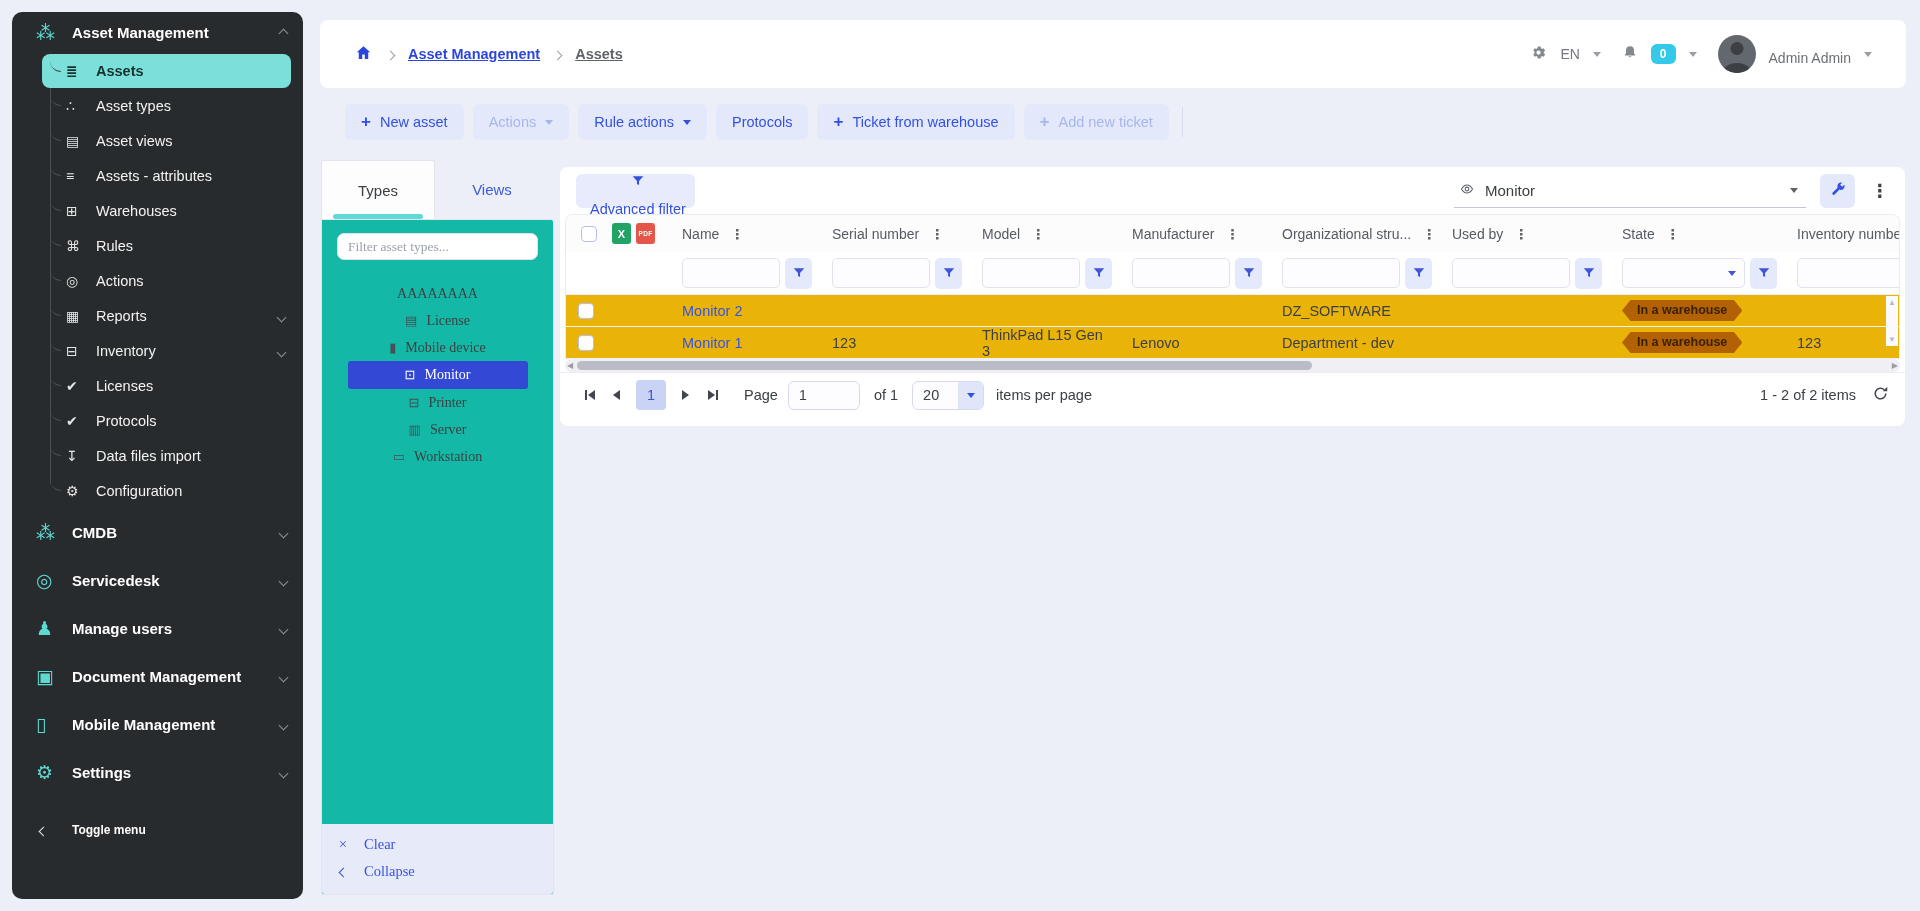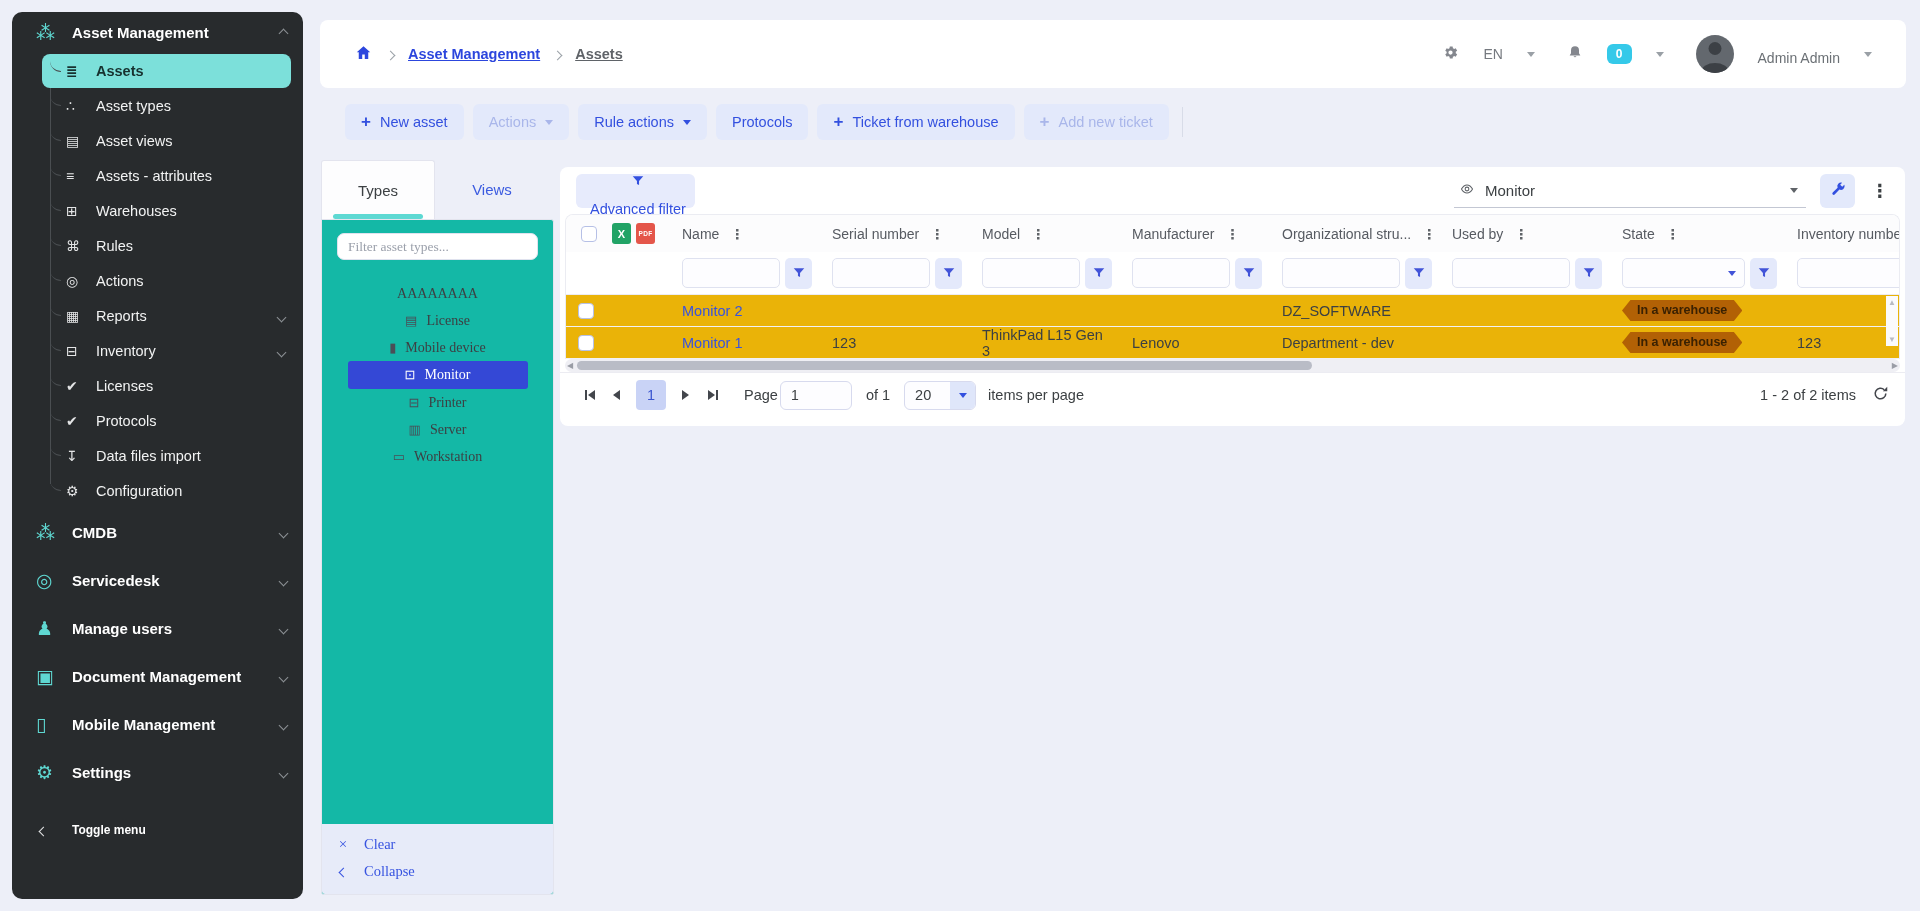--- a/index.html
+++ b/index.html
@@ -34,21 +34,21 @@
   .toggle-row { display:flex; align-items:center; padding:0 16px 0 28px; height:40px; margin-top:14px; color:#fff; cursor:pointer; }
   .toggle-row .tg-icon { width:32px; color:#e4e5e6; }
   .toggle-row .tg-label { font-size:12px; font-weight:700; }
 
   
   .header-card { position:absolute; left:320px; top:20px; width:1586px; height:68px; background:#fff; border-radius:8px; display:flex; align-items:center; justify-content:space-between; padding:0 34px; }
   .breadcrumb { display:flex; align-items:center; gap:14px; }
   .bc-sep { color:#9aa0a6; }
   .bc-link { color:#2c46dd; font-weight:700; font-size:14.5px; text-decoration:underline; cursor:pointer; }
   .bc-current { color:#5f6368; font-weight:700; font-size:14.5px; text-decoration:underline; }
-  .topbar-right { display:flex; align-items:center; gap:24px; color:#75797f; font-size:14px; }
+  .topbar-right { display:flex; align-items:center; gap:13px; color:#75797f; font-size:14px; }
   .badge { background:#35c9e9; color:#fff; font-size:12px; padding:3px 9px; border-radius:6px; font-weight:700; }
   .avatar { width:38px; height:38px; border-radius:50%; background:#63686e; position:relative; overflow:hidden; flex:none; }
   .avatar::before { content:""; position:absolute; top:7px; left:50%; transform:translateX(-50%); width:13px; height:13px; border-radius:50%; background:#3c4045; }
   .avatar::after  { content:""; position:absolute; bottom:-7px; left:50%; transform:translateX(-50%); width:27px; height:17px; border-radius:50% 50% 0 0; background:#3c4045; }
   .user-name { color:#6b7075;margin-top:8px; }
 
   
   .toolbar { position:absolute; left:345px; top:104px; display:flex; gap:9px; align-items:center; }
   .tb-btn { height:36px; padding:0 16px; border-radius:6px; background:#e3e9fb; color:#3350df; font-size:14.5px; font-weight:500; display:flex; align-items:center; gap:9px; border:none; cursor:pointer; font-family:inherit; }
   .tb-btn .plus { font-size:17px; font-weight:600; margin-top:-1px; }
@@ -110,21 +110,21 @@
   .hs-thumb { position:absolute; left:12px; top:2px; width:735px; height:9px; background:#b9bcc6; border-radius:5px; cursor:grab; }
   .hs-arrow { position:absolute; top:2px; font-size:8px; color:#9a9da6; }
   .hs-arrow.l { left:2px; } .hs-arrow.r { right:2px; }
 
   .pager { height:45px; display:flex; align-items:center; padding:0 16px; font-size:14.5px; color:#3c4043; background:#fff; border-top:1px solid #ececf2; }
   .pg-btn { width:27px; height:27px; display:flex; align-items:center; justify-content:center; gap:1px; cursor:pointer; }
   .tri-l { width:0; height:0; border-top:5px solid transparent; border-bottom:5px solid transparent; border-right:7px solid #43464c; }
   .tri-r { width:0; height:0; border-top:5px solid transparent; border-bottom:5px solid transparent; border-left:7px solid #43464c; }
   .pg-bar { width:2px; height:10px; background:#43464c; }
   .pg-current { width:30px; height:30px; background:#c9d3f6; color:#3b55cf; border-radius:4px; display:flex; align-items:center; justify-content:center; margin:0 6px; cursor:pointer; }
-  .pg-label { margin:0 2px 0 18px;text-align:right; }
+  .pg-label { margin:0 10px 0 18px;text-align:right; }
   .pg-input { width:72px; height:29px; border:1px solid #d7daee; border-radius:6px; padding:0 10px; font-size:14px; font-family:inherit; outline:none; color:#3c4043; background:#fdfdff; }
   .pg-of { margin:0 14px; }
   .pp-select { display:flex; width:72px; height:29px; border:1px solid #d7daee; border-radius:6px; overflow:hidden; cursor:pointer; background:#fdfdff; }
   .pp-val { flex:1; display:flex; align-items:center; padding-left:10px; }
   .pp-caret { width:25px; background:#dfe6fa; display:flex; align-items:center; justify-content:center; color:#3350df; }
   .pp-label { margin-left:12px; }
   .pg-right { margin-left:auto; display:flex; align-items:center; gap:16px; }
 </style>
 </head>
 <body>

